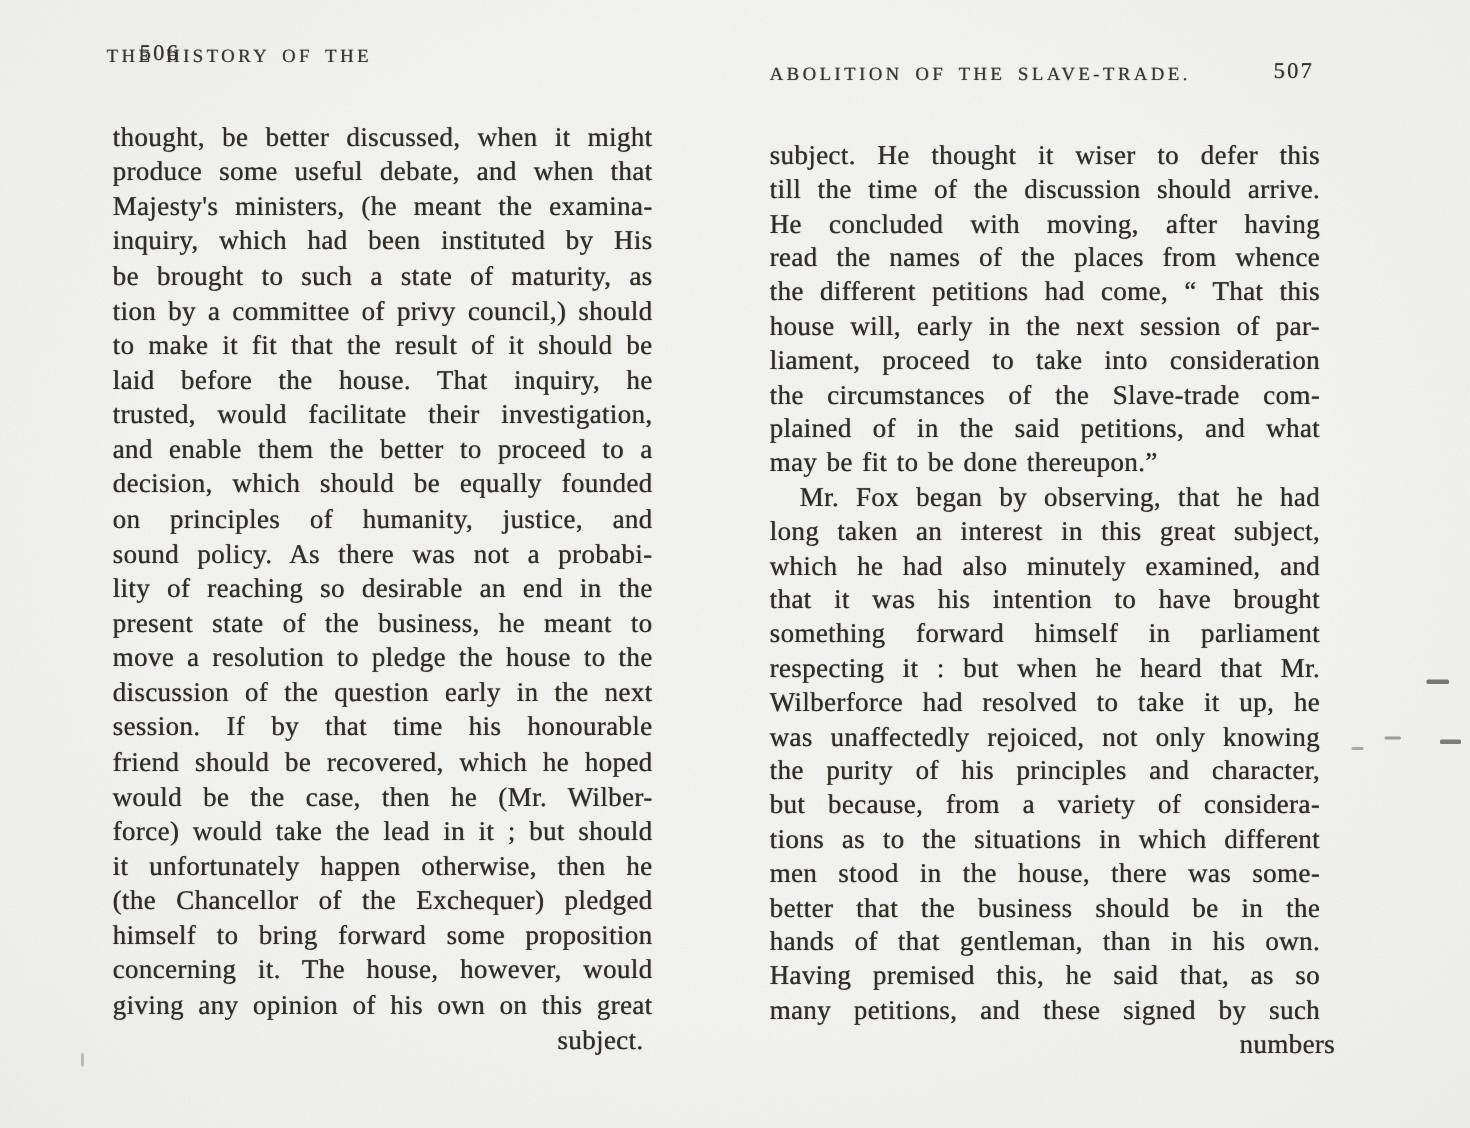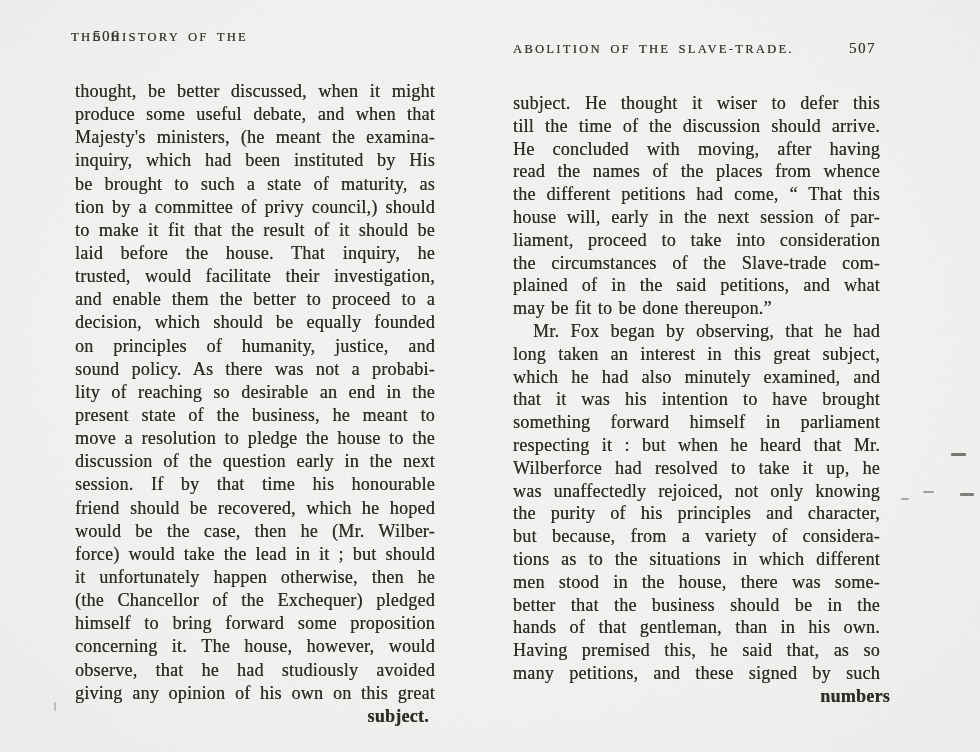--- a/index.html
+++ b/index.html
@@ -37,21 +37,21 @@
     letter-spacing:0.25px;
     word-spacing:1.5px;
     text-align:justify;
     text-align-last:justify;
     white-space:normal;
     text-shadow:0.25px 0.25px 0.55px rgba(40,36,30,0.8);
   }
   .page-left .line{line-height:23.15px;height:23.15px;}
   .page-right .line{line-height:22.8px;height:22.8px;}
   .line.al-left{text-align-last:left;}
-  .line.al-right{text-align-last:right;font-weight:bold;}
+  .line.al-right{text-align-last:right;}
   .line.indent{padding-left:20px;}
   .page-left .line.al-right{padding-right:6px;}
   .page-right .line.al-right{margin-right:-10px;}
   .noise{position:absolute;left:0;top:0;pointer-events:none;}
   .mark{position:absolute;background:#4c4944;border-radius:1px;}
   .mark-a{left:951px;top:453px;width:15px;height:3px;opacity:0.75;}
   .mark-b{left:901px;top:498px;width:8px;height:2px;opacity:0.45;}
   .mark-c{left:923px;top:491px;width:11px;height:2px;opacity:0.5;}
   .mark-d{left:960px;top:493px;width:14px;height:3px;opacity:0.7;}
   .mark-e{left:54px;top:702px;width:2px;height:9px;opacity:0.3;}
@@ -85,21 +85,20 @@
         <div class="line">move a resolution to pledge the house to the</div>
         <div class="line">discussion of the question early in the next</div>
         <div class="line">session.  If by that time his honourable</div>
         <div class="line">friend should be recovered, which he hoped</div>
         <div class="line">would be the case, then he (Mr. Wilber-</div>
         <div class="line">force) would take the lead in it ; but should</div>
         <div class="line">it unfortunately happen otherwise, then he</div>
         <div class="line">(the Chancellor of the Exchequer) pledged</div>
         <div class="line">himself to bring forward some proposition</div>
         <div class="line">concerning it.  The house, however, would</div>
-        <div class="line">observe, that he had studiously avoided</div>
         <div class="line">giving any opinion of his own on this great</div>
         <div class="line al-right">subject.</div>
       </div>
   </div>
 
   <div class="page page-right">
     <div class="pageheader">
       <span class="running">ABOLITION OF THE SLAVE-TRADE.</span>
       <span class="pagenum">507</span>
     </div>

